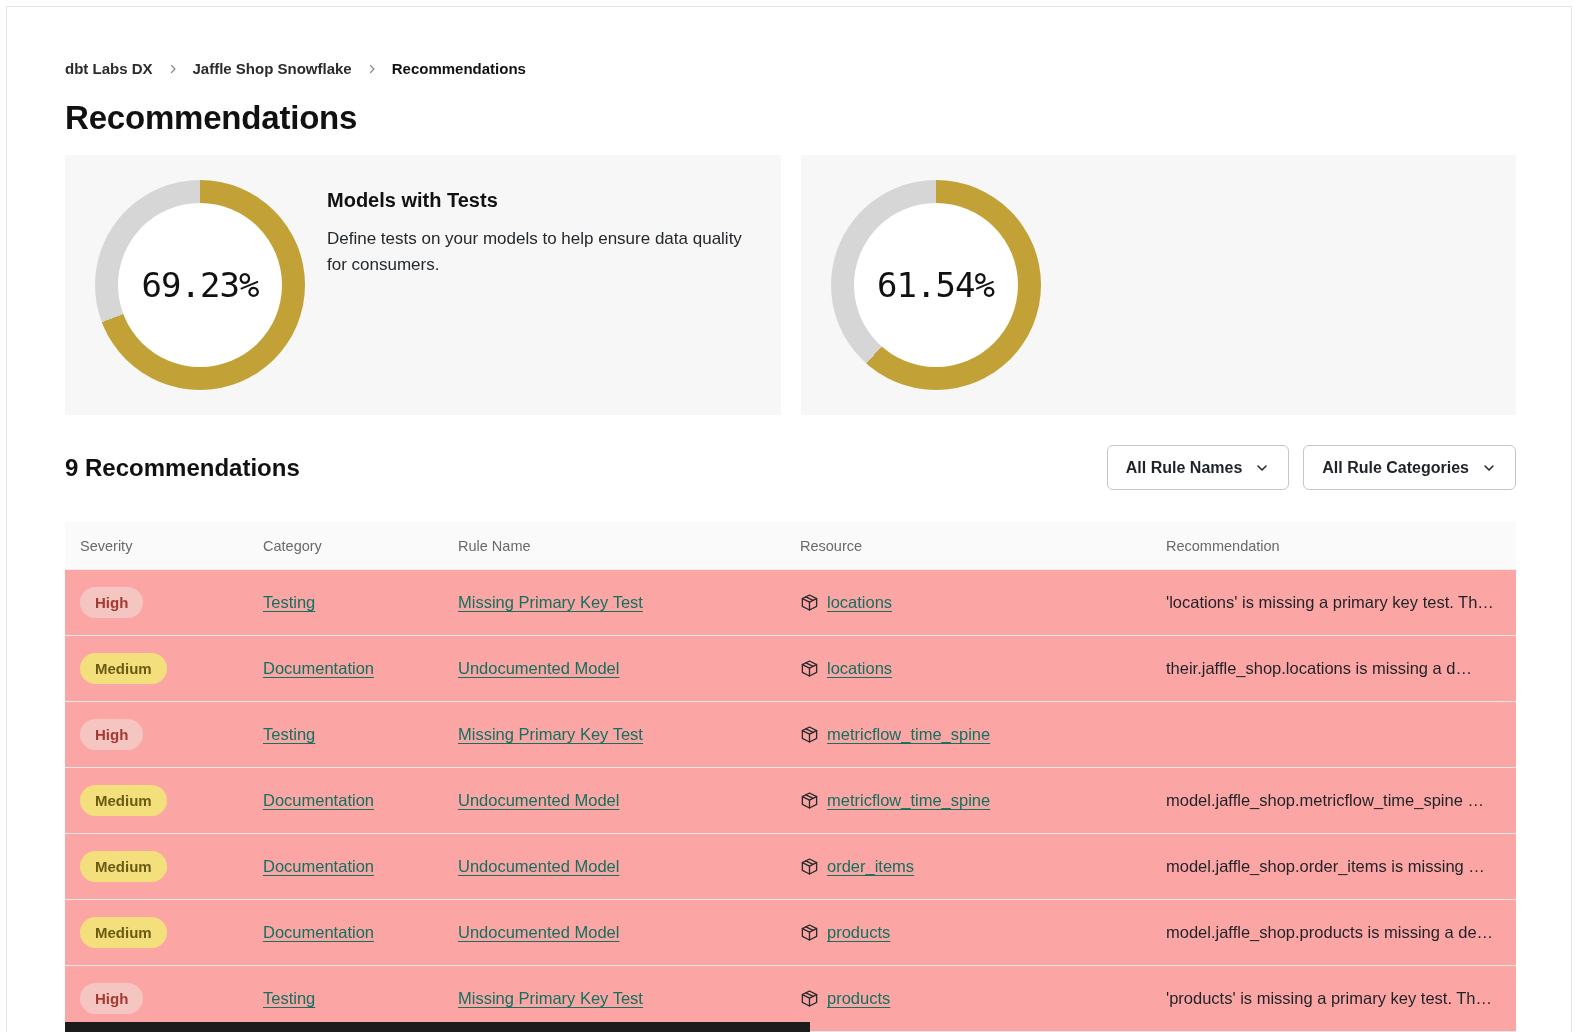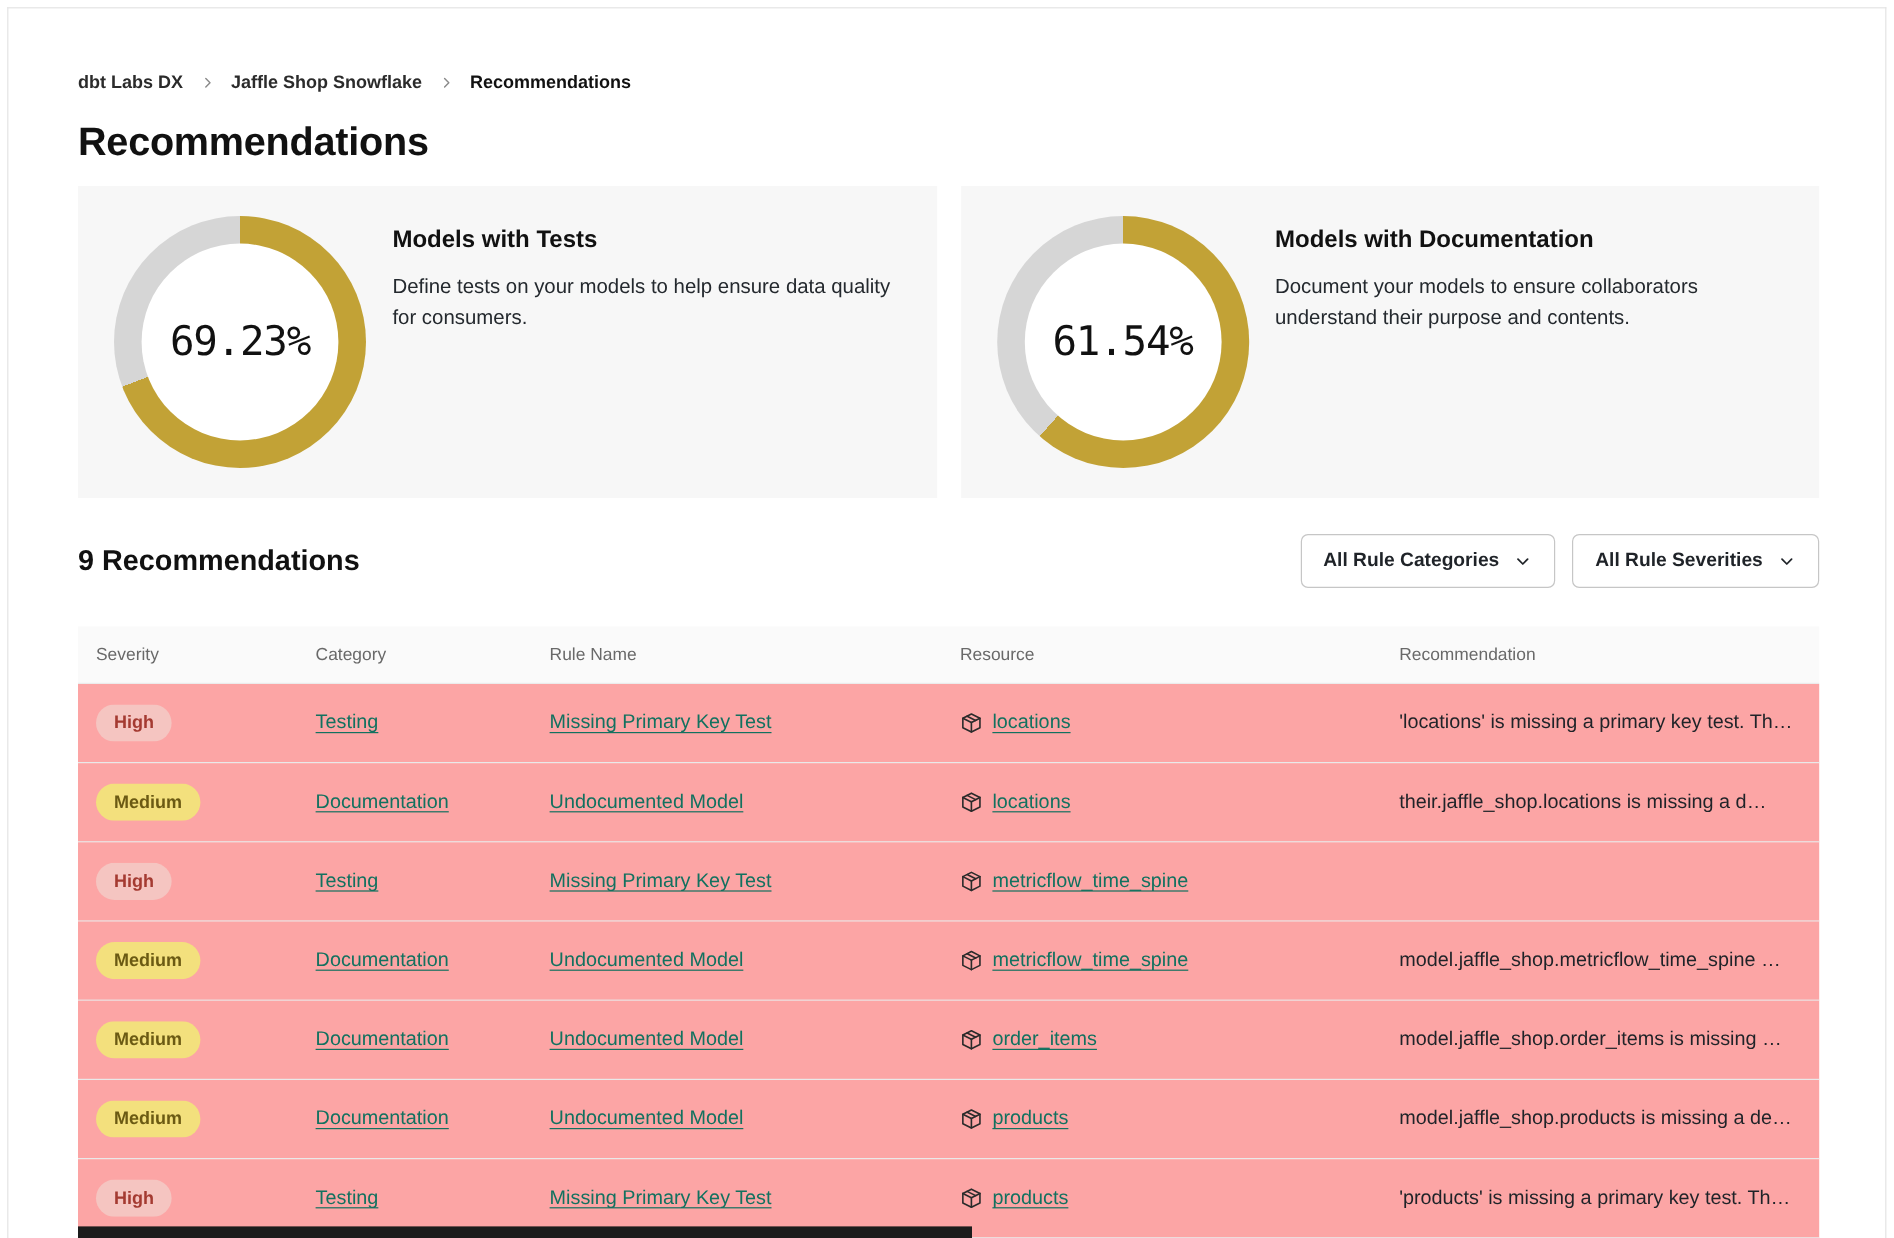--- a/index.html
+++ b/index.html
@@ -119,41 +119,37 @@
       <div class="card-text">
         <div class="card-title">Models with Tests</div>
         <div class="card-desc">Define tests on your models to help ensure data quality for consumers.</div>
       </div>
     </div>
 
     <div class="card">
       <div class="donut" style="background: conic-gradient(rgb(194, 162, 54) 0deg, rgb(194, 162, 54) 61.54%, rgb(214, 214, 214) 61.54%, rgb(214, 214, 214) 100%);">
         <span class="pct">61.54%</span>
       </div>
-      <div class="card-text">
-        <div class="card-title">Models with Documentation</div>
-        <div class="card-desc">Document your models to ensure collaborators understand their purpose and contents.</div>
-      </div>
     </div>
 
   </div>
 
   <div class="list-header">
     <div class="count-label">9 Recommendations</div>
     <div class="filters">
       <button class="filter-btn">
-        <span>All Rule Categories</span>
+        <span>All Rule Names</span>
         <span class="chev">
           <svg width="16" height="16" viewBox="0 0 24 24" fill="none" stroke="#1f2328" stroke-width="2.2" stroke-linecap="round" stroke-linejoin="round">
               <polyline points="6 9 12 15 18 9"></polyline>
             </svg>
         </span>
       </button>
       <button class="filter-btn">
-        <span>All Rule Severities</span>
+        <span>All Rule Categories</span>
         <span class="chev">
           <svg width="16" height="16" viewBox="0 0 24 24" fill="none" stroke="#1f2328" stroke-width="2.2" stroke-linecap="round" stroke-linejoin="round">
               <polyline points="6 9 12 15 18 9"></polyline>
             </svg>
         </span>
       </button>
     </div>
   </div>
 
   <div class="table">

